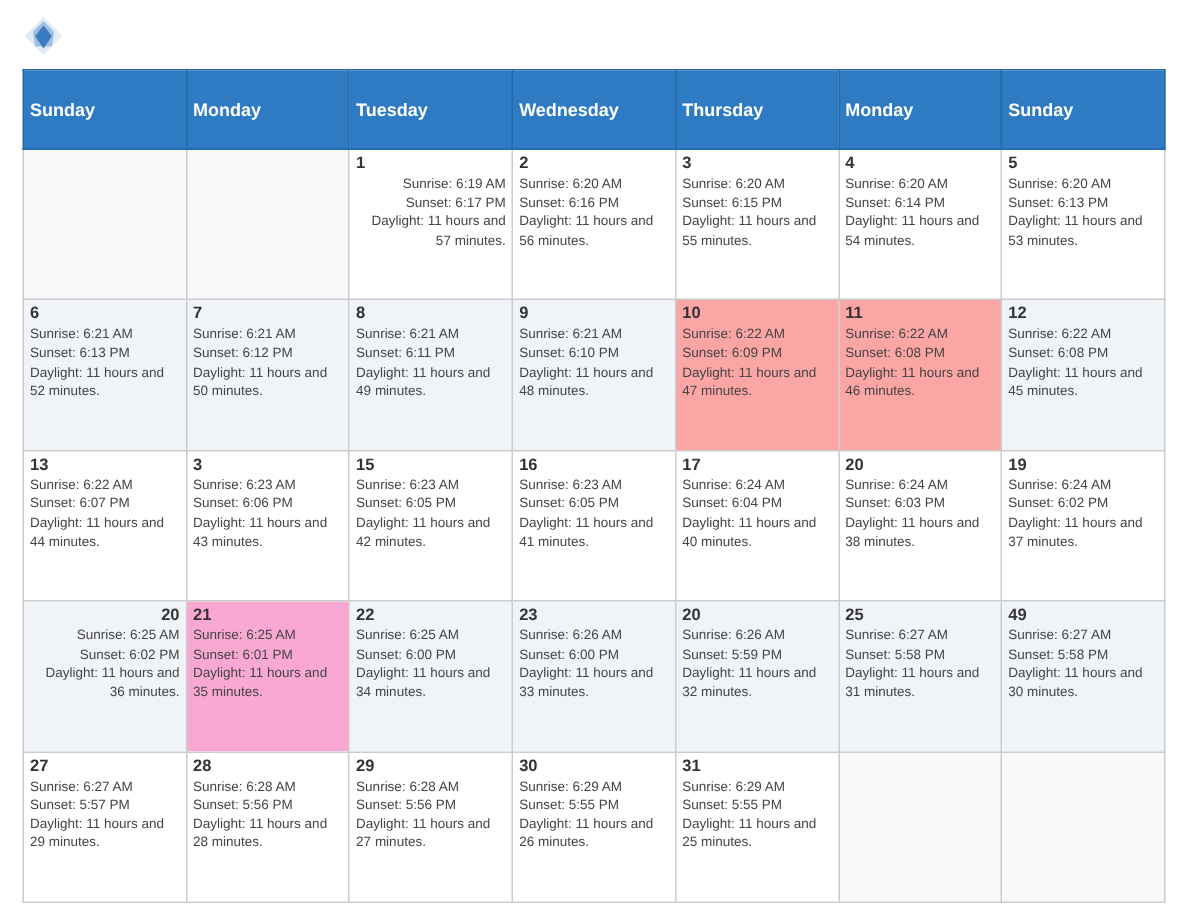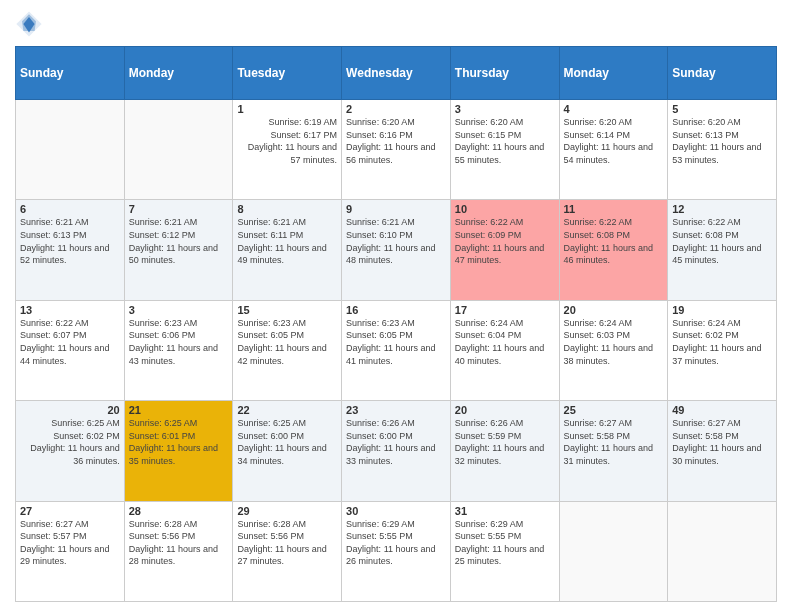--- a/index.html
+++ b/index.html
@@ -259,21 +259,21 @@
 Daylight: 11 hours and 37 minutes.</div>
           </td>
         </tr>
         <tr>
           <td style="background: rgb(240, 244, 248); text-align: right;">
             <span class="day-num">20</span>
             <div class="day-info" style="white-space: pre-line;">Sunrise: 6:25 AM
 Sunset: 6:02 PM
 Daylight: 11 hours and 36 minutes.</div>
           </td>
-          <td style="background: #eab308;">
+          <td style="background: #f9a8d4;">
             <span class="day-num">21</span>
             <div class="day-info" style="white-space: pre-line;">Sunrise: 6:25 AM
 Sunset: 6:01 PM
 Daylight: 11 hours and 35 minutes.</div>
           </td>
           <td style="background: rgb(240, 244, 248); margin-top: 16px;">
             <span class="day-num">22</span>
             <div class="day-info" style="white-space: pre-line;">Sunrise: 6:25 AM
 Sunset: 6:00 PM
 Daylight: 11 hours and 34 minutes.</div>

